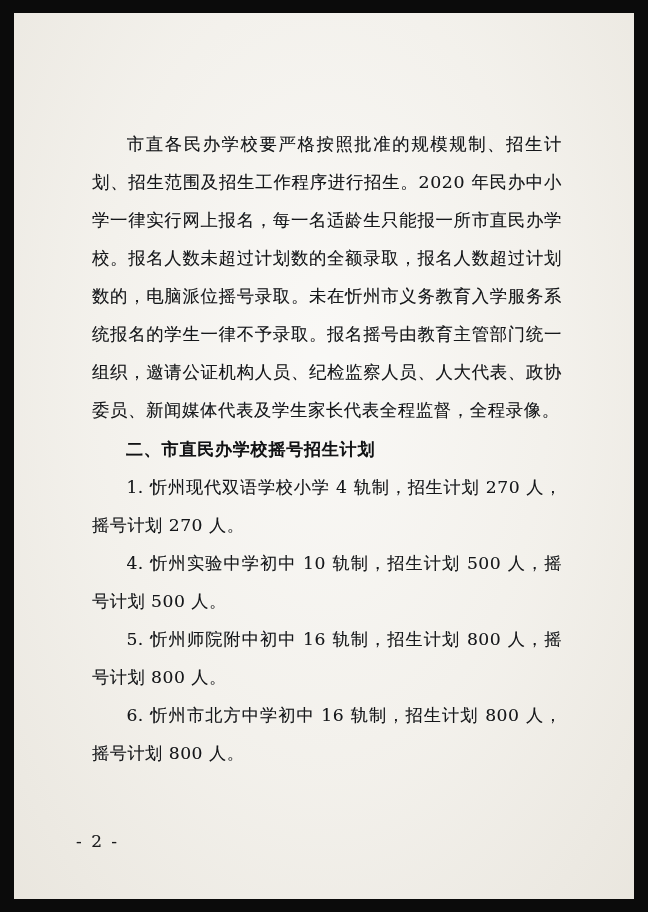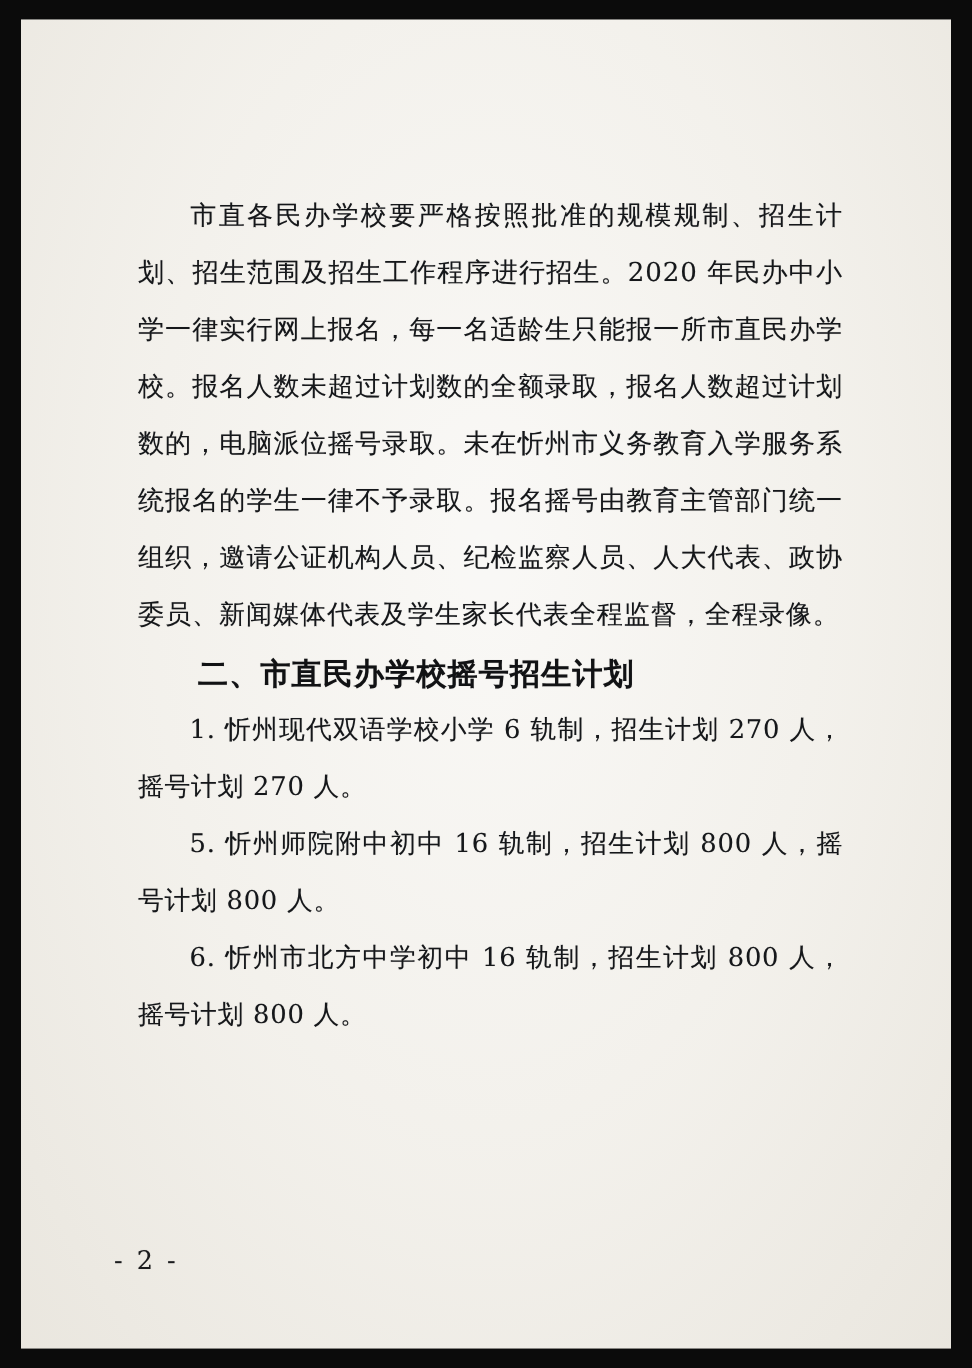--- a/index.html
+++ b/index.html
@@ -52,21 +52,21 @@
     letter-spacing: 0.6px;
     text-align: justify;
     text-justify: inter-ideograph;
     color: #15171a;
   }
   p.indent {
     text-indent: 2em;
   }
   .heading {
     margin: 0;
-    font-size: 20px;
+    font-size: 17px;
     line-height: 38px;
     letter-spacing: 0.8px;
     font-weight: 700;
     text-indent: 2em;
     color: #111214;
   }
   .numitem {
     margin: 0;
     font-size: 17.2px;
     line-height: 38px;
@@ -95,24 +95,25 @@
 <div id="page">
   <div class="paper">
     <div class="paper-tex"></div>
 
     <div class="content">
 
       <p class="para indent">市直各民办学校要严格按照批准的规模规制、招生计划、招生范围及招生工作程序进行招生。2020 年民办中小学一律实行网上报名，每一名适龄生只能报一所市直民办学校。报名人数未超过计划数的全额录取，报名人数超过计划数的，电脑派位摇号录取。未在忻州市义务教育入学服务系统报名的学生一律不予录取。报名摇号由教育主管部门统一组织，邀请公证机构人员、纪检监察人员、人大代表、政协委员、新闻媒体代表及学生家长代表全程监督，全程录像。</p>
 
       <p class="heading">二、市直民办学校摇号招生计划</p>
 
-      <p class="numitem">1. 忻州现代双语学校小学 6 轨制，招生计划 270 人，摇号计划 270 人。</p>
+      <p class="numitem">1. 忻州现代双语学校小学 4 轨制，招生计划 270 人，摇号计划 270 人。</p>
 
 
 
+      <p class="numitem">4. 忻州实验中学初中 10 轨制，招生计划 500 人，摇号计划 500 人。</p>
 
       <p class="numitem">5. 忻州师院附中初中 16 轨制，招生计划 800 人，摇号计划 800 人。</p>
 
       <p class="numitem">6. 忻州市北方中学初中 16 轨制，招生计划 800 人，摇号计划 800 人。</p>
 
     </div>
 
     <div class="pagenum">- 2 -</div>
   </div>
 </div>

